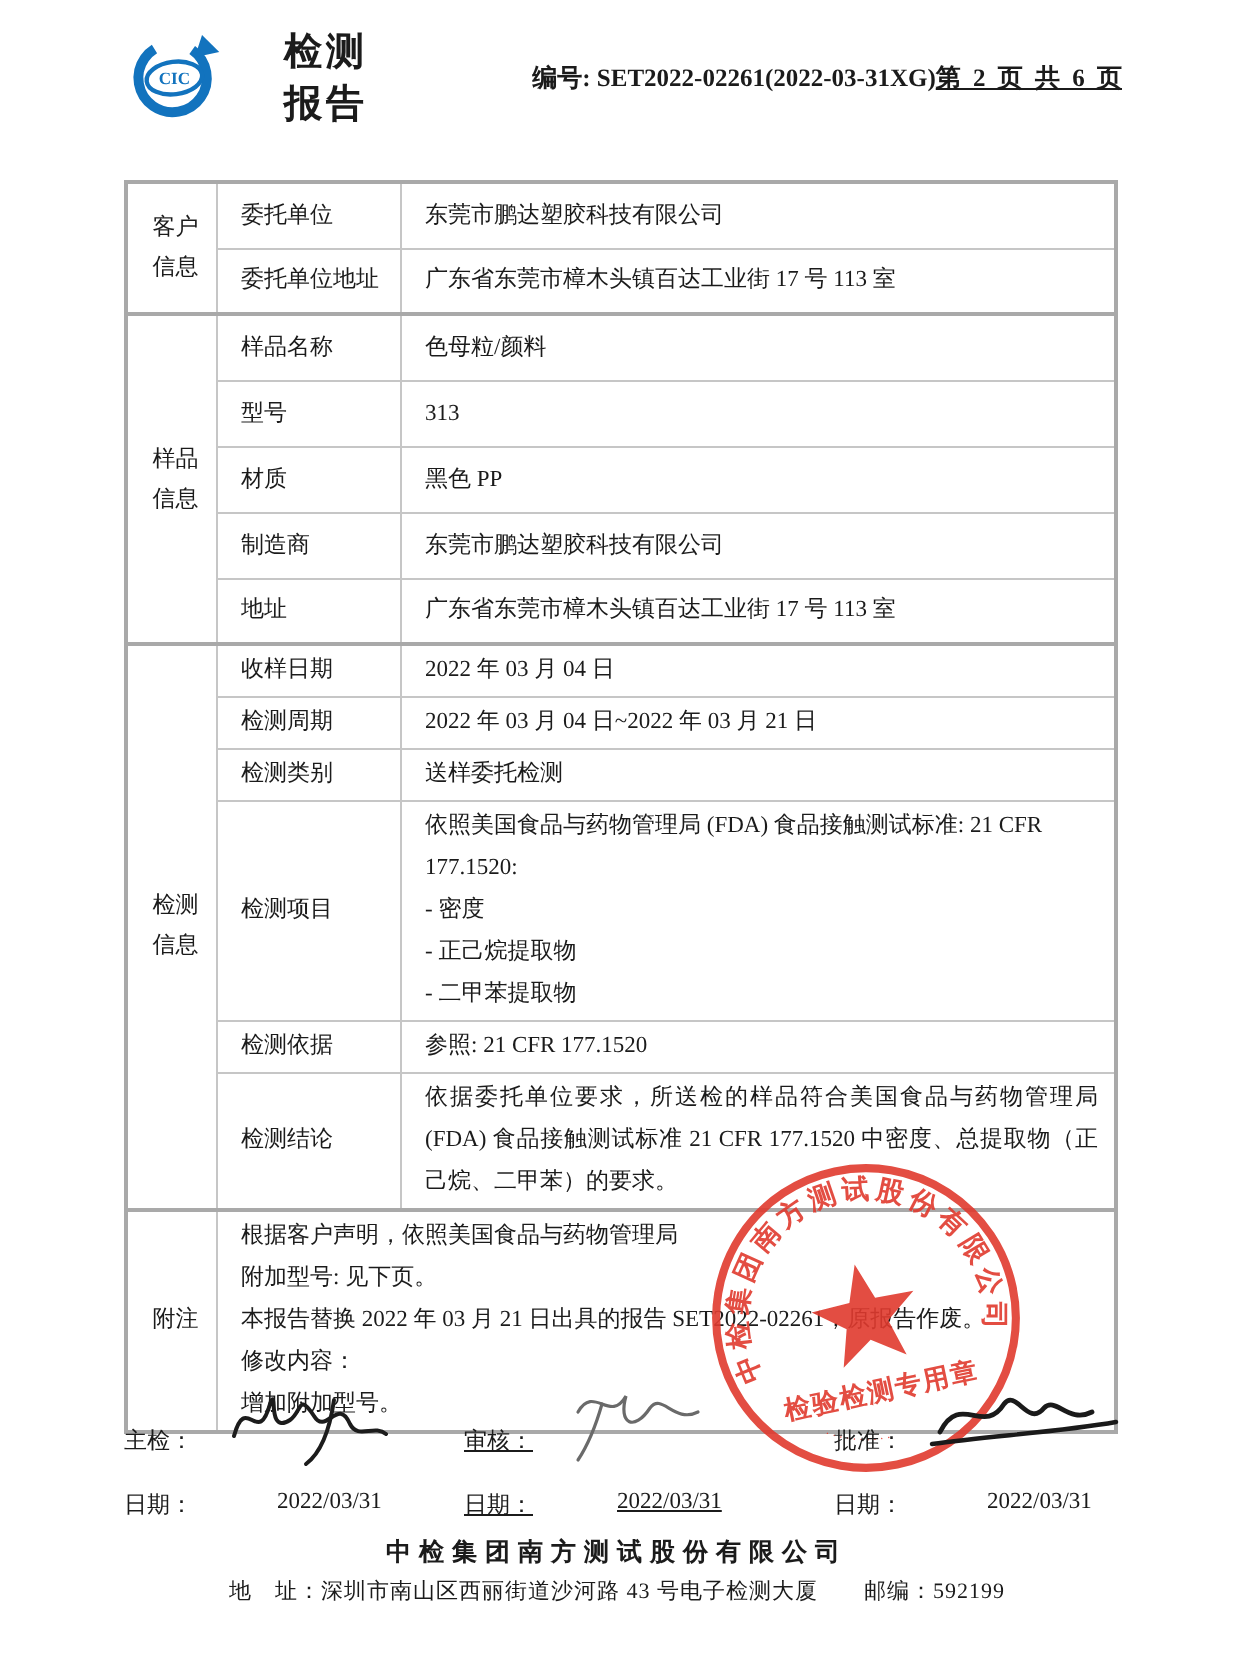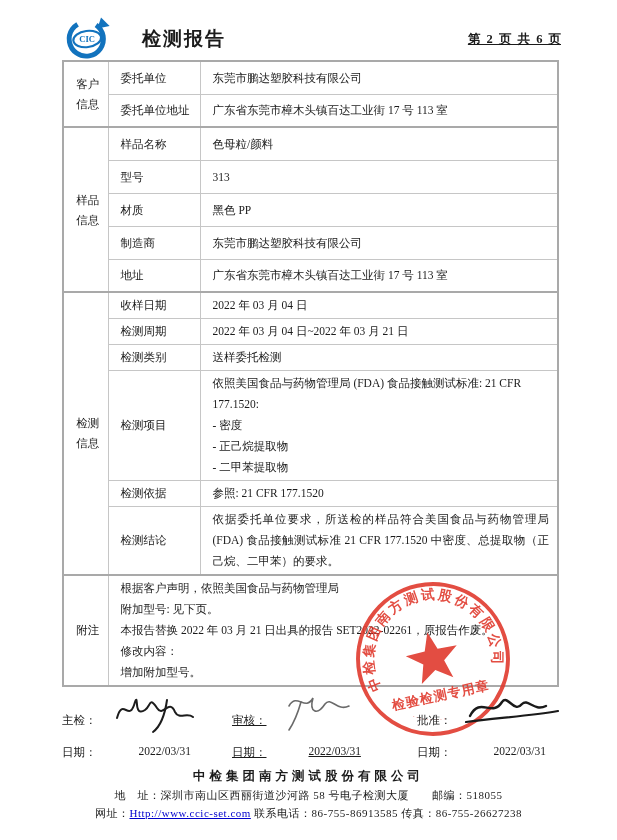--- a/index.html
+++ b/index.html
@@ -11,21 +11,21 @@
 
   
   .header{position:absolute;top:14px;left:62px;right:56px;height:50px;display:flex;align-items:center;}
   .logo{width:54px;height:48px;flex:0 0 auto;}
   .doc-title{font-size:19px;font-weight:bold;letter-spacing:2px;margin-left:26px;}
   .report-no{font-size:12.5px;font-weight:bold;margin-left:72px;white-space:nowrap;}
   .page-info{font-size:12.5px;font-weight:bold;margin-left:auto;white-space:nowrap;word-spacing:3px;text-decoration:underline;}
 
   
   table.info{
-    position:absolute;top:60px;left:62px;width:495px;
+    position:absolute;top:90px;left:62px;width:495px;
     border-collapse:collapse;table-layout:fixed;
     font-size:11.5px;line-height:20px;
   }
   table.info{border:2px solid #a9a9a9;}
   table.info tbody{border:2px solid #a9a9a9;}
   table.info td{border:1px solid #c6c6c6;vertical-align:middle;padding:2px 8px 2px 12px;}
   td.sec{text-align:center;padding:2px 2px;line-height:20px;}
   tr.h33{height:33px;}
   tr.h26{height:26px;}
   td.val{padding-left:14px;}
@@ -60,20 +60,21 @@
   <div class="header">
     <svg class="logo" viewBox="0 0 60 52">
       <g transform="rotate(-55 27 26)">
         <circle cx="27" cy="26" r="19" fill="none" stroke="#1273be" stroke-width="5.5" stroke-dasharray="97 23" stroke-linecap="butt"></circle>
       </g>
       <polygon points="41,3 53,9 41,16" fill="#1273be" transform="rotate(18 45 10)"></polygon>
       <ellipse cx="28" cy="26" rx="15.5" ry="9" fill="#ffffff" stroke="#1273be" stroke-width="2.4" transform="rotate(-7 28 26)"></ellipse>
       <text x="28" y="29.5" text-anchor="middle" font-size="9.5" font-weight="bold" fill="#1273be" font-family="Liberation Serif, serif">CIC</text>
     </svg>
     <div class="doc-title">检测报告</div>
+    <div class="report-no">编号: SET2022-02261(2022-03-31XG)</div>
     <div class="page-info">第 2 页 共 6 页</div>
   </div>
 
   <table class="info">
     <colgroup>
         <col style="width:45px">
         <col style="width:92px">
         <col style="width:358px">
       </colgroup>
 
@@ -226,21 +227,16 @@
       <div class="date-row">
         <span>日期：</span>
         <span class="date-val">2022/03/31</span>
       </div>
     </div>
 
   </div>
 
   <div class="footer">
     <div class="f-company">中检集团南方测试股份有限公司</div>
-    <div class="f-line">地　址：深圳市南山区西丽街道沙河路 58 号电子检测大厦　　邮编：518055</div>
-    <div class="f-line">
-      <span>网址：</span><a class="f-link" href="#">Http://www.ccic-set.com</a>
-      <span>联系电话：86-755-86913585</span>
-      <span>传真：86-755-26627238</span>
-    </div>
+    <div class="f-line">地　址：深圳市南山区西丽街道沙河路 43 号电子检测大厦　　邮编：592199</div>
   </div>
 
 </div>
 
 </body></html>

